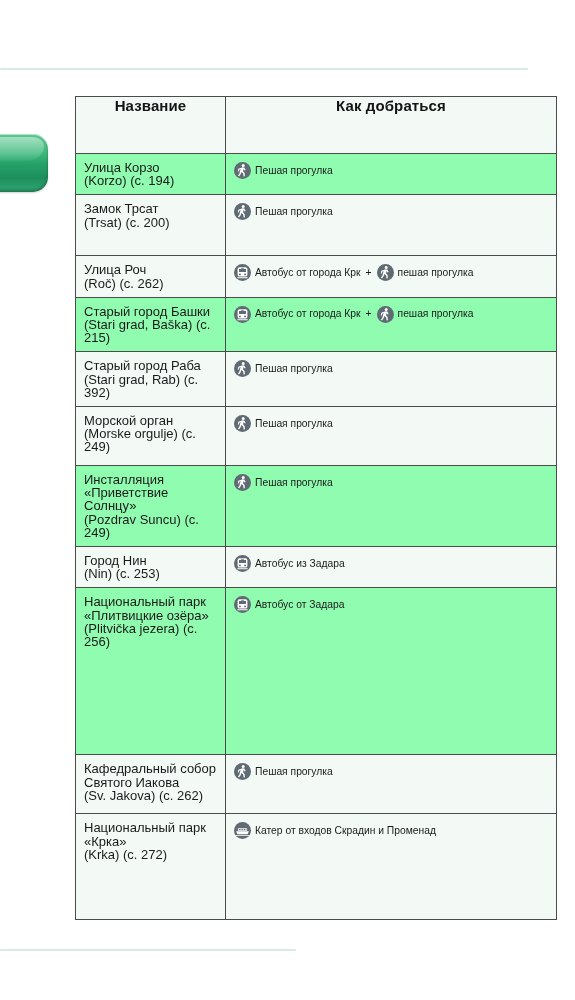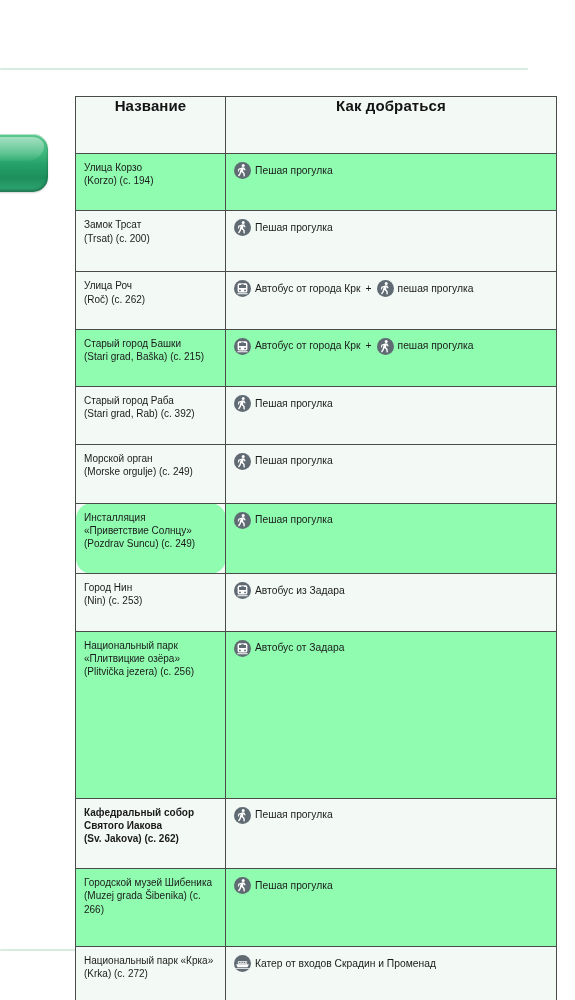--- a/index.html
+++ b/index.html
@@ -92,22 +92,22 @@
   }
 
   tbody td {
     background: #f3faf6;
   }
   tbody tr.hl td {
     background: #8ffcb0;
   }
 
   .cell-name {
-    padding: 7px 7px 23px 8px;
-    font-size: 10px;
+    padding: 7px 7px 7px 8px;
+    font-size: 13px;
     line-height: 13.2px;
     color: #1a1a1a;
     white-space: pre-line;
   }
   .cell-how {
     padding: 8px 8px 7px 8px;
     font-size: 10.3px;
     line-height: 14px;
     color: #1a1a1a;
   }
@@ -314,21 +314,21 @@
                       <path d="M8.6 5.2 L10.3 5.6 L11.7 7.9 L10.7 8.5 L9.6 6.9 L9.0 9.2 L10.6 11.0 L10.9 14.3 L9.6 14.4 L9.2 11.6 L7.4 9.9 L6.6 12.3 L5.0 14.4 L4.0 13.6 L5.4 11.6 L6.6 7.0 L5.3 7.7 L4.9 9.6 L3.8 9.4 L4.3 6.8 Z" fill="#ffffff"></path>
                     </svg>
                   </span>
                   <span>Пешая прогулка</span>
                 </span>
               </div>
             </div>
           </td>
         </tr>
         <tr class="hl">
-          <td style="height: 44px; border-radius: 16px;">
+          <td style="height: 44px;">
             <div class="cell-name">Инсталляция
 «Приветствие Солнцу»
 (Pozdrav Suncu) (с. 249)</div>
           </td>
           <td>
             <div class="cell-how">
               <div class="how-inner">
                 <span class="how-seg">
                   <span class="ticon" style="background: rgb(95, 106, 114);">
                     <svg viewBox="0 0 17 17">
@@ -387,45 +387,24 @@
                       <rect x="3.2" y="13.2" width="10.6" height="1.1" rx="0.5" fill="#ffffff"></rect>
                     </svg>
                   </span>
                   <span>Автобус от Задара</span>
                 </span>
               </div>
             </div>
           </td>
         </tr>
         <tr>
-          <td style="height: 58px; font-weight: bold;">
+          <td style="height: 58px;">
             <div class="cell-name">Кафедральный собор
 Святого Иакова
 (Sv. Jakova) (с. 262)</div>
-          </td>
-          <td>
-            <div class="cell-how">
-              <div class="how-inner">
-                <span class="how-seg">
-                  <span class="ticon" style="background: rgb(95, 106, 114);">
-                    <svg viewBox="0 0 17 17">
-                      <circle cx="9.2" cy="3.5" r="1.5" fill="#ffffff"></circle>
-                      <path d="M8.6 5.2 L10.3 5.6 L11.7 7.9 L10.7 8.5 L9.6 6.9 L9.0 9.2 L10.6 11.0 L10.9 14.3 L9.6 14.4 L9.2 11.6 L7.4 9.9 L6.6 12.3 L5.0 14.4 L4.0 13.6 L5.4 11.6 L6.6 7.0 L5.3 7.7 L4.9 9.6 L3.8 9.4 L4.3 6.8 Z" fill="#ffffff"></path>
-                    </svg>
-                  </span>
-                  <span>Пешая прогулка</span>
-                </span>
-              </div>
-            </div>
-          </td>
-        </tr>
-        <tr class="hl">
-          <td style="height: 77px;">
-            <div class="cell-name">Городской музей Шибеника
-(Muzej grada Šibenika) (с. 266)</div>
           </td>
           <td>
             <div class="cell-how">
               <div class="how-inner">
                 <span class="how-seg">
                   <span class="ticon" style="background: rgb(95, 106, 114);">
                     <svg viewBox="0 0 17 17">
                       <circle cx="9.2" cy="3.5" r="1.5" fill="#ffffff"></circle>
                       <path d="M8.6 5.2 L10.3 5.6 L11.7 7.9 L10.7 8.5 L9.6 6.9 L9.0 9.2 L10.6 11.0 L10.9 14.3 L9.6 14.4 L9.2 11.6 L7.4 9.9 L6.6 12.3 L5.0 14.4 L4.0 13.6 L5.4 11.6 L6.6 7.0 L5.3 7.7 L4.9 9.6 L3.8 9.4 L4.3 6.8 Z" fill="#ffffff"></path>
                     </svg>

